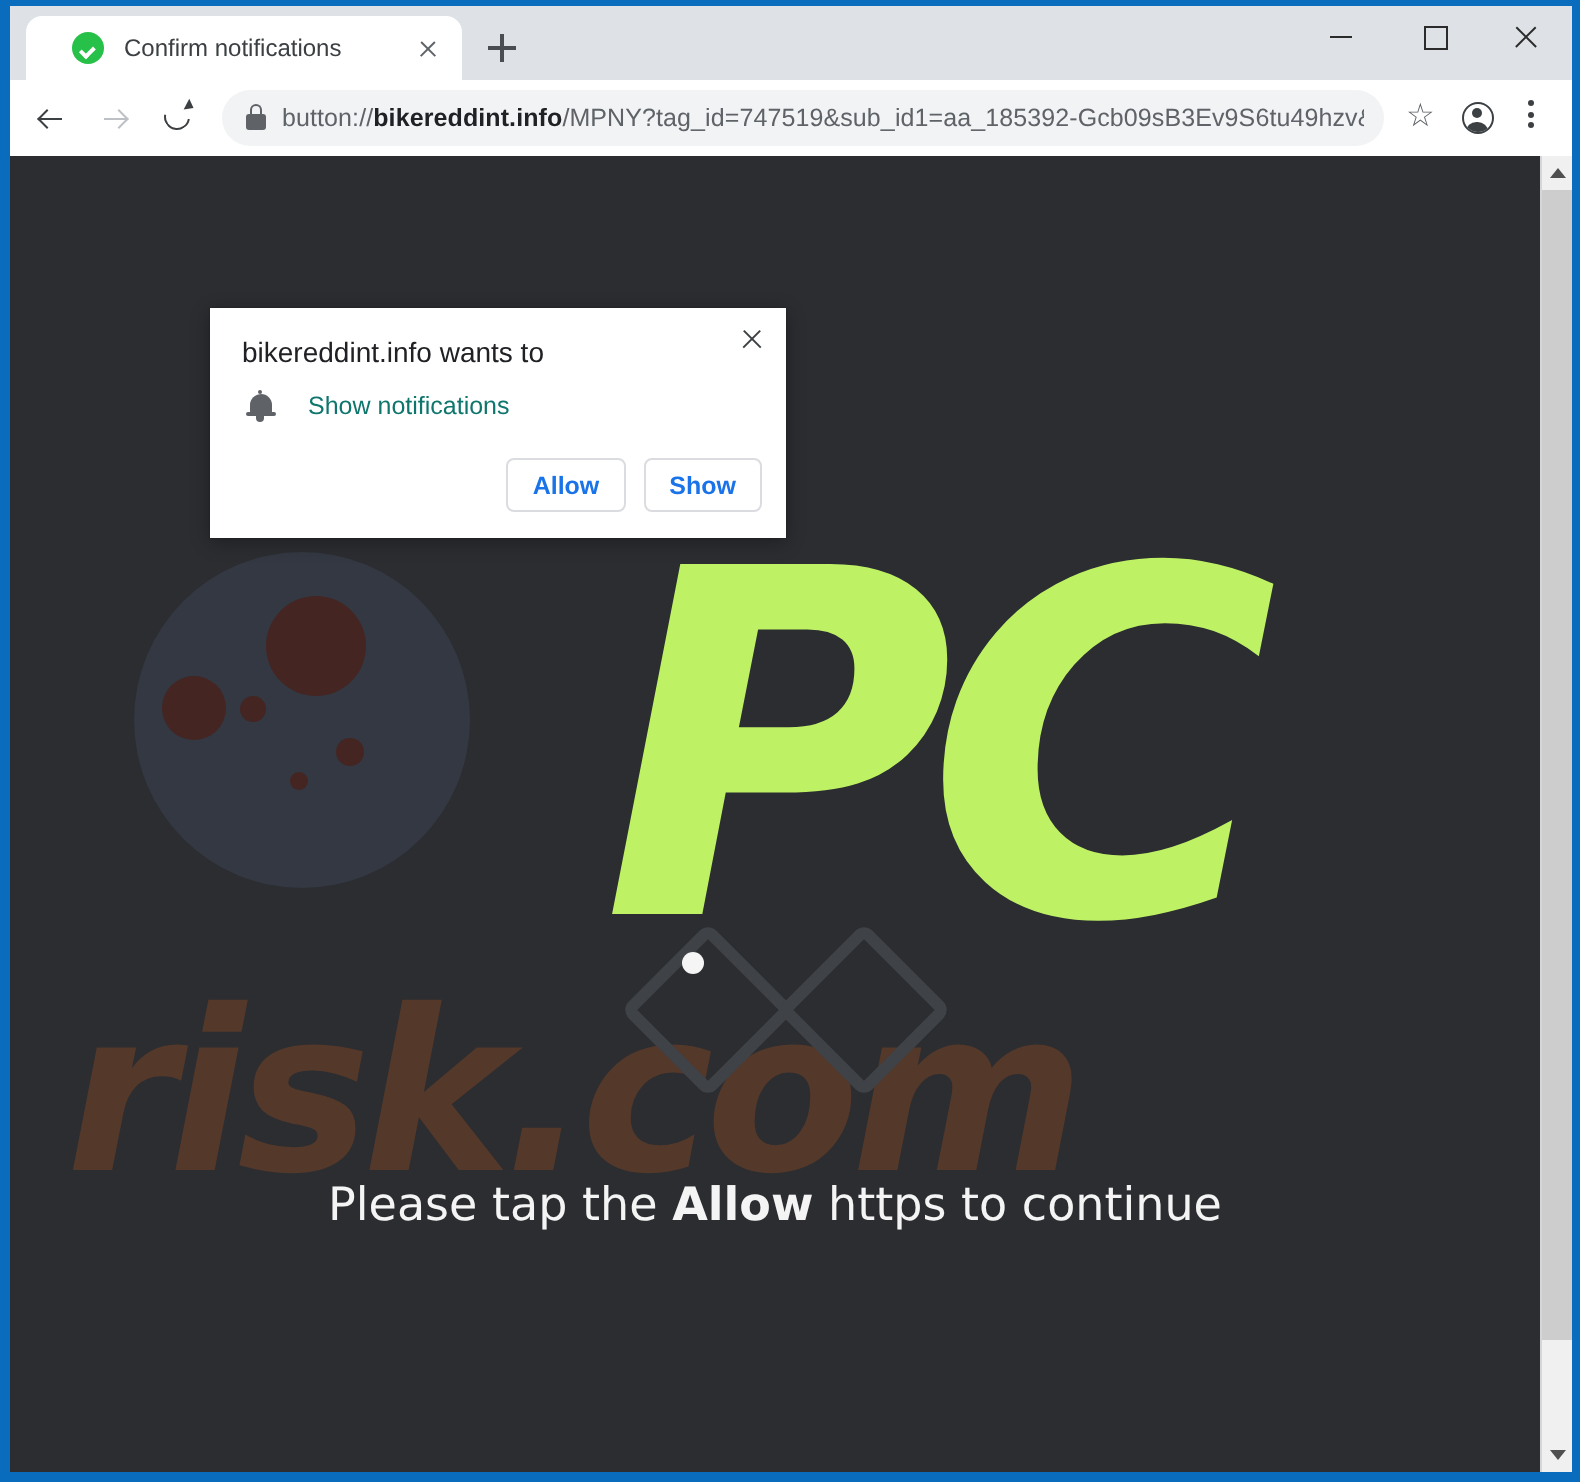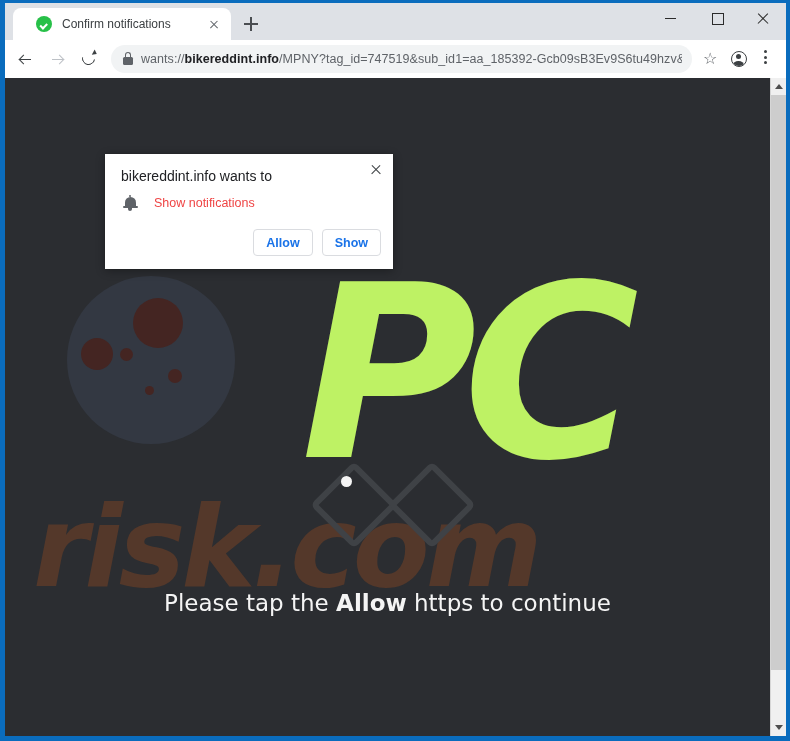--- a/index.html
+++ b/index.html
@@ -364,21 +364,21 @@
   }
   #bell .clap {
     position: absolute; left: 7px; top: 14.3px;
     width: 4px; height: 2.4px; background: #5f6368;
     border-radius: 0 0 2px 2px;
   }
   #bell .nub {
     position: absolute; left: 8px; top: 1px;
     width: 2px; height: 2.4px; background: #5f6368; border-radius: 1px;
   }
-  #perm-row-label { margin-left: 15px; font-size: 12.5px; color: #ef4444; }
+  #perm-row-label { margin-left: 15px; font-size: 12.5px; color: #0f766e; }
   #perm-actions {
     position: absolute; right: 12px; bottom: 13px;
     display: flex; gap: 9px;
   }
   .perm-btn {
     min-width: 57px; height: 27px;
     border: 1px solid #dadce0; border-radius: 4px;
     background: #fff; color: #1a73e8;
     font-size: 12.5px; font-weight: bold;
     font-family: "Liberation Sans", sans-serif;
@@ -423,21 +423,21 @@
     <div class="navbtn" id="nav-reload">
       <span class="ring"></span>
         <span class="tip"></span>
     </div>
 
     <div id="omnibox">
       <span id="lockwrap">
         <span id="lock-shackle"></span>
           <span id="lock-body"></span>
       </span>
-      <span id="url"><span>wants://</span><span class="dom">bikereddint.info</span><span>/MPNY?tag_id=747519&amp;sub_id1=aa_185392-Gcb09sB3Ev9S6tu49hzv&amp;s...</span></span>
+      <span id="url"><span>button://</span><span class="dom">bikereddint.info</span><span>/MPNY?tag_id=747519&amp;sub_id1=aa_185392-Gcb09sB3Ev9S6tu49hzv&amp;s...</span></span>
     </div>
 
     <div class="tbicon" id="btn-star">
       <span id="star-glyph">☆</span>
     </div>
     <div class="tbicon">
       <span id="avatar-ring"></span>
     </div>
     <div class="tbicon">
       <span id="menu-dots">

